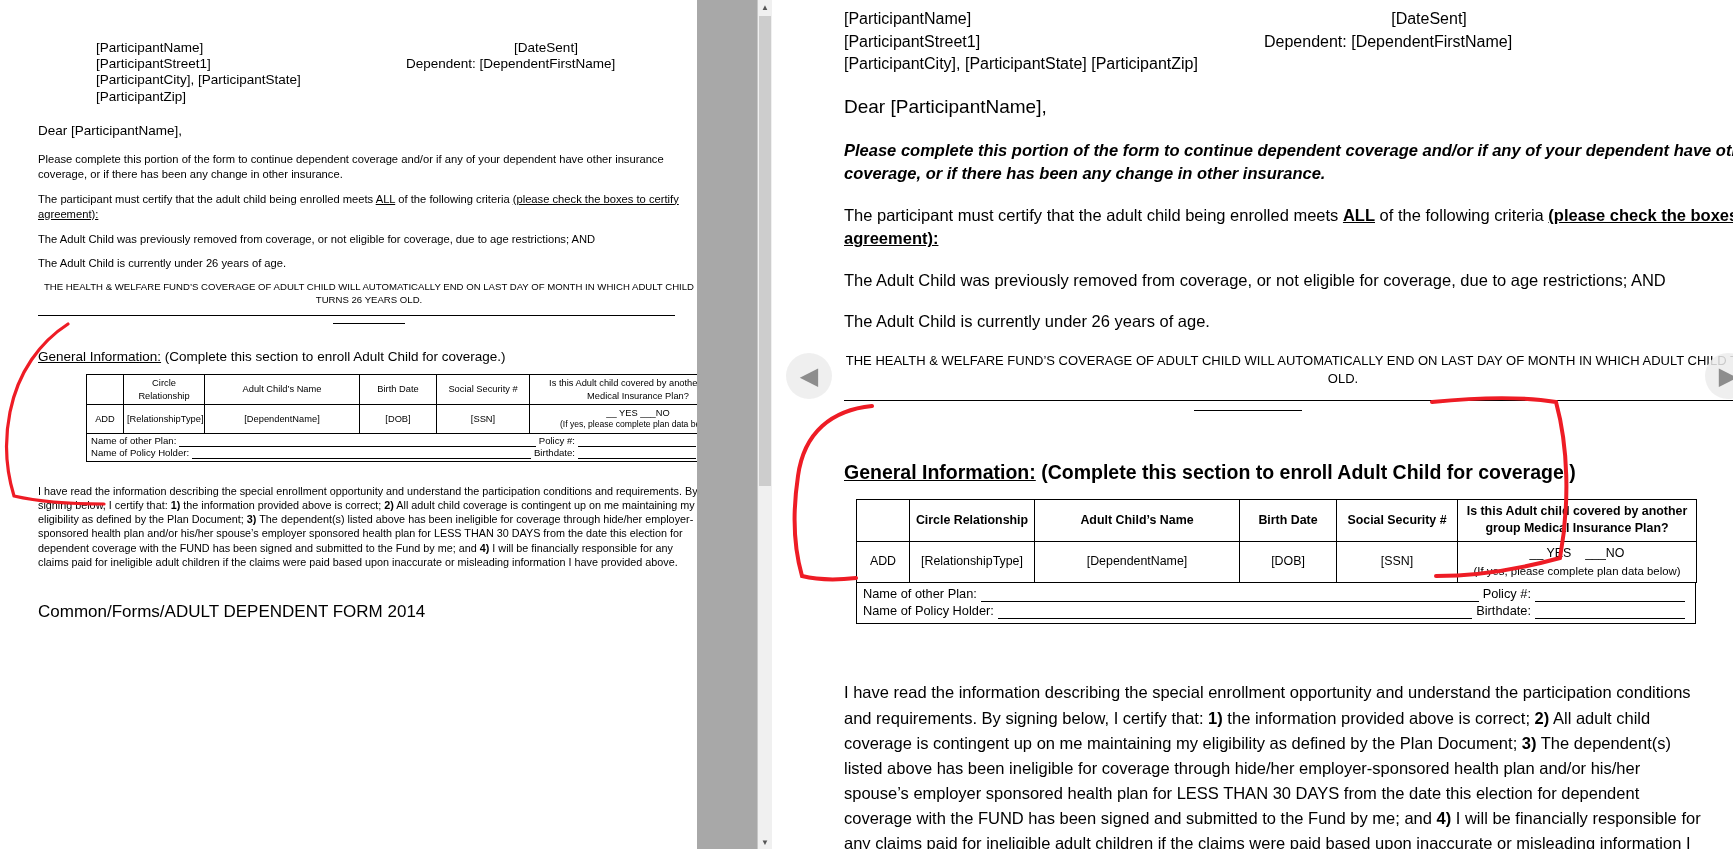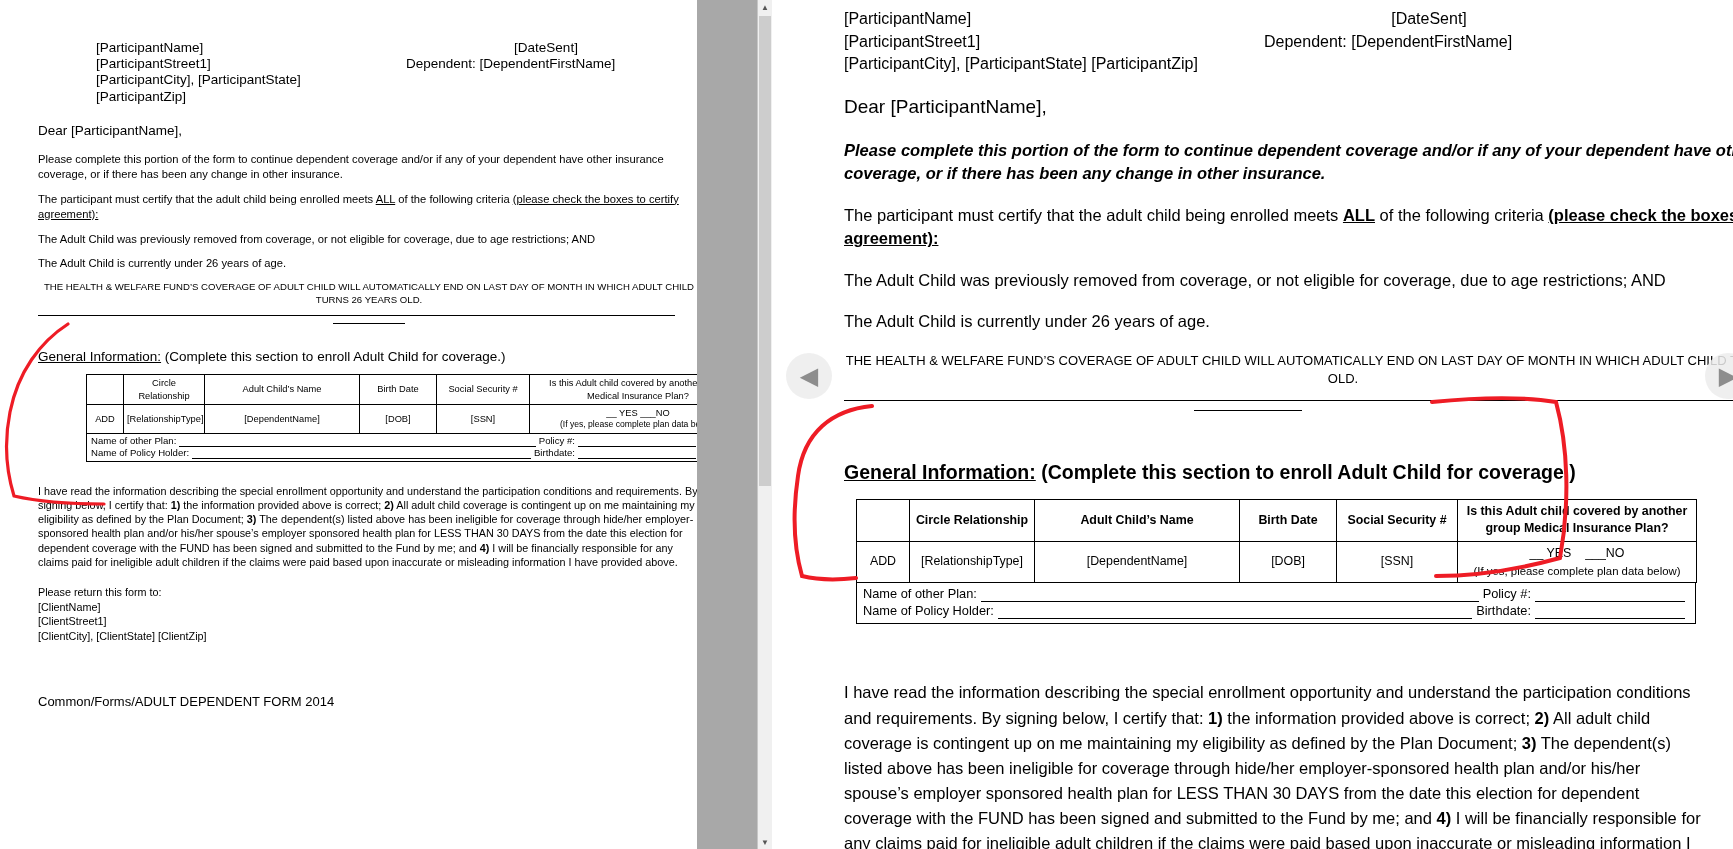--- a/index.html
+++ b/index.html
@@ -167,22 +167,22 @@
     width: 92px;
     margin-left: 6px;
   }
   .left-page .return-block {
     margin-top: 16px;
     font-size: 10.8px;
     line-height: 1.35;
     white-space: pre-line;
   }
   .left-page .footer {
-    margin-top: 50px;
-    font-size: 13px;
+    margin-top: 32px;
+    font-size: 17px;
   }
 
   
   .left-annot {
     position: absolute;
     left: 0;
     top: 320px;
     width: 120px;
     height: 190px;
     pointer-events: none;
@@ -460,24 +460,20 @@
           <span class="lbl">Birthdate:</span>
           <span class="fill short"></span>
         </div>
       </div>
 
       <p class="cert-par">
         <span>I have read the information describing the special enrollment opportunity and understand the participation conditions and requirements. By signing below, I certify that: </span><span class="b">1)</span><span> the information provided above is correct; </span><span class="b">2)</span><span> All adult child coverage is contingent up on me maintaining my eligibility as defined by the Plan Document; </span><span class="b">3)</span><span> The dependent(s) listed above has been ineligible for coverage through hide/her employer-sponsored health plan and/or his/her spouse’s employer sponsored health plan for LESS THAN 30 DAYS from the date this election for dependent coverage with the FUND has been signed and submitted to the Fund by me; and </span><span class="b">4)</span><span> I will be financially responsible for any claims paid for ineligible adult children if the claims were paid based upon inaccurate or misleading information I have provided above.</span>
       </p>
 
 
-      <div class="return-block">Please return this form to:
-[ClientName]
-[ClientStreet1]
-[ClientCity], [ClientState] [ClientZip]</div>
 
       <div class="footer">Common/Forms/ADULT DEPENDENT FORM 2014</div>
     </div>
 
     <svg class="left-annot" viewBox="0 0 120 190" xmlns="http://www.w3.org/2000/svg">
       <path d="M68 4 C40 22, 18 52, 10 92 C4 122, 6 150, 14 176 C40 182, 70 184, 104 184" fill="none" stroke="#ee1c25" stroke-width="3.2" stroke-linecap="round"></path>
     </svg>
 
     <div class="scroll-strip">
       <div class="scroll-track">

